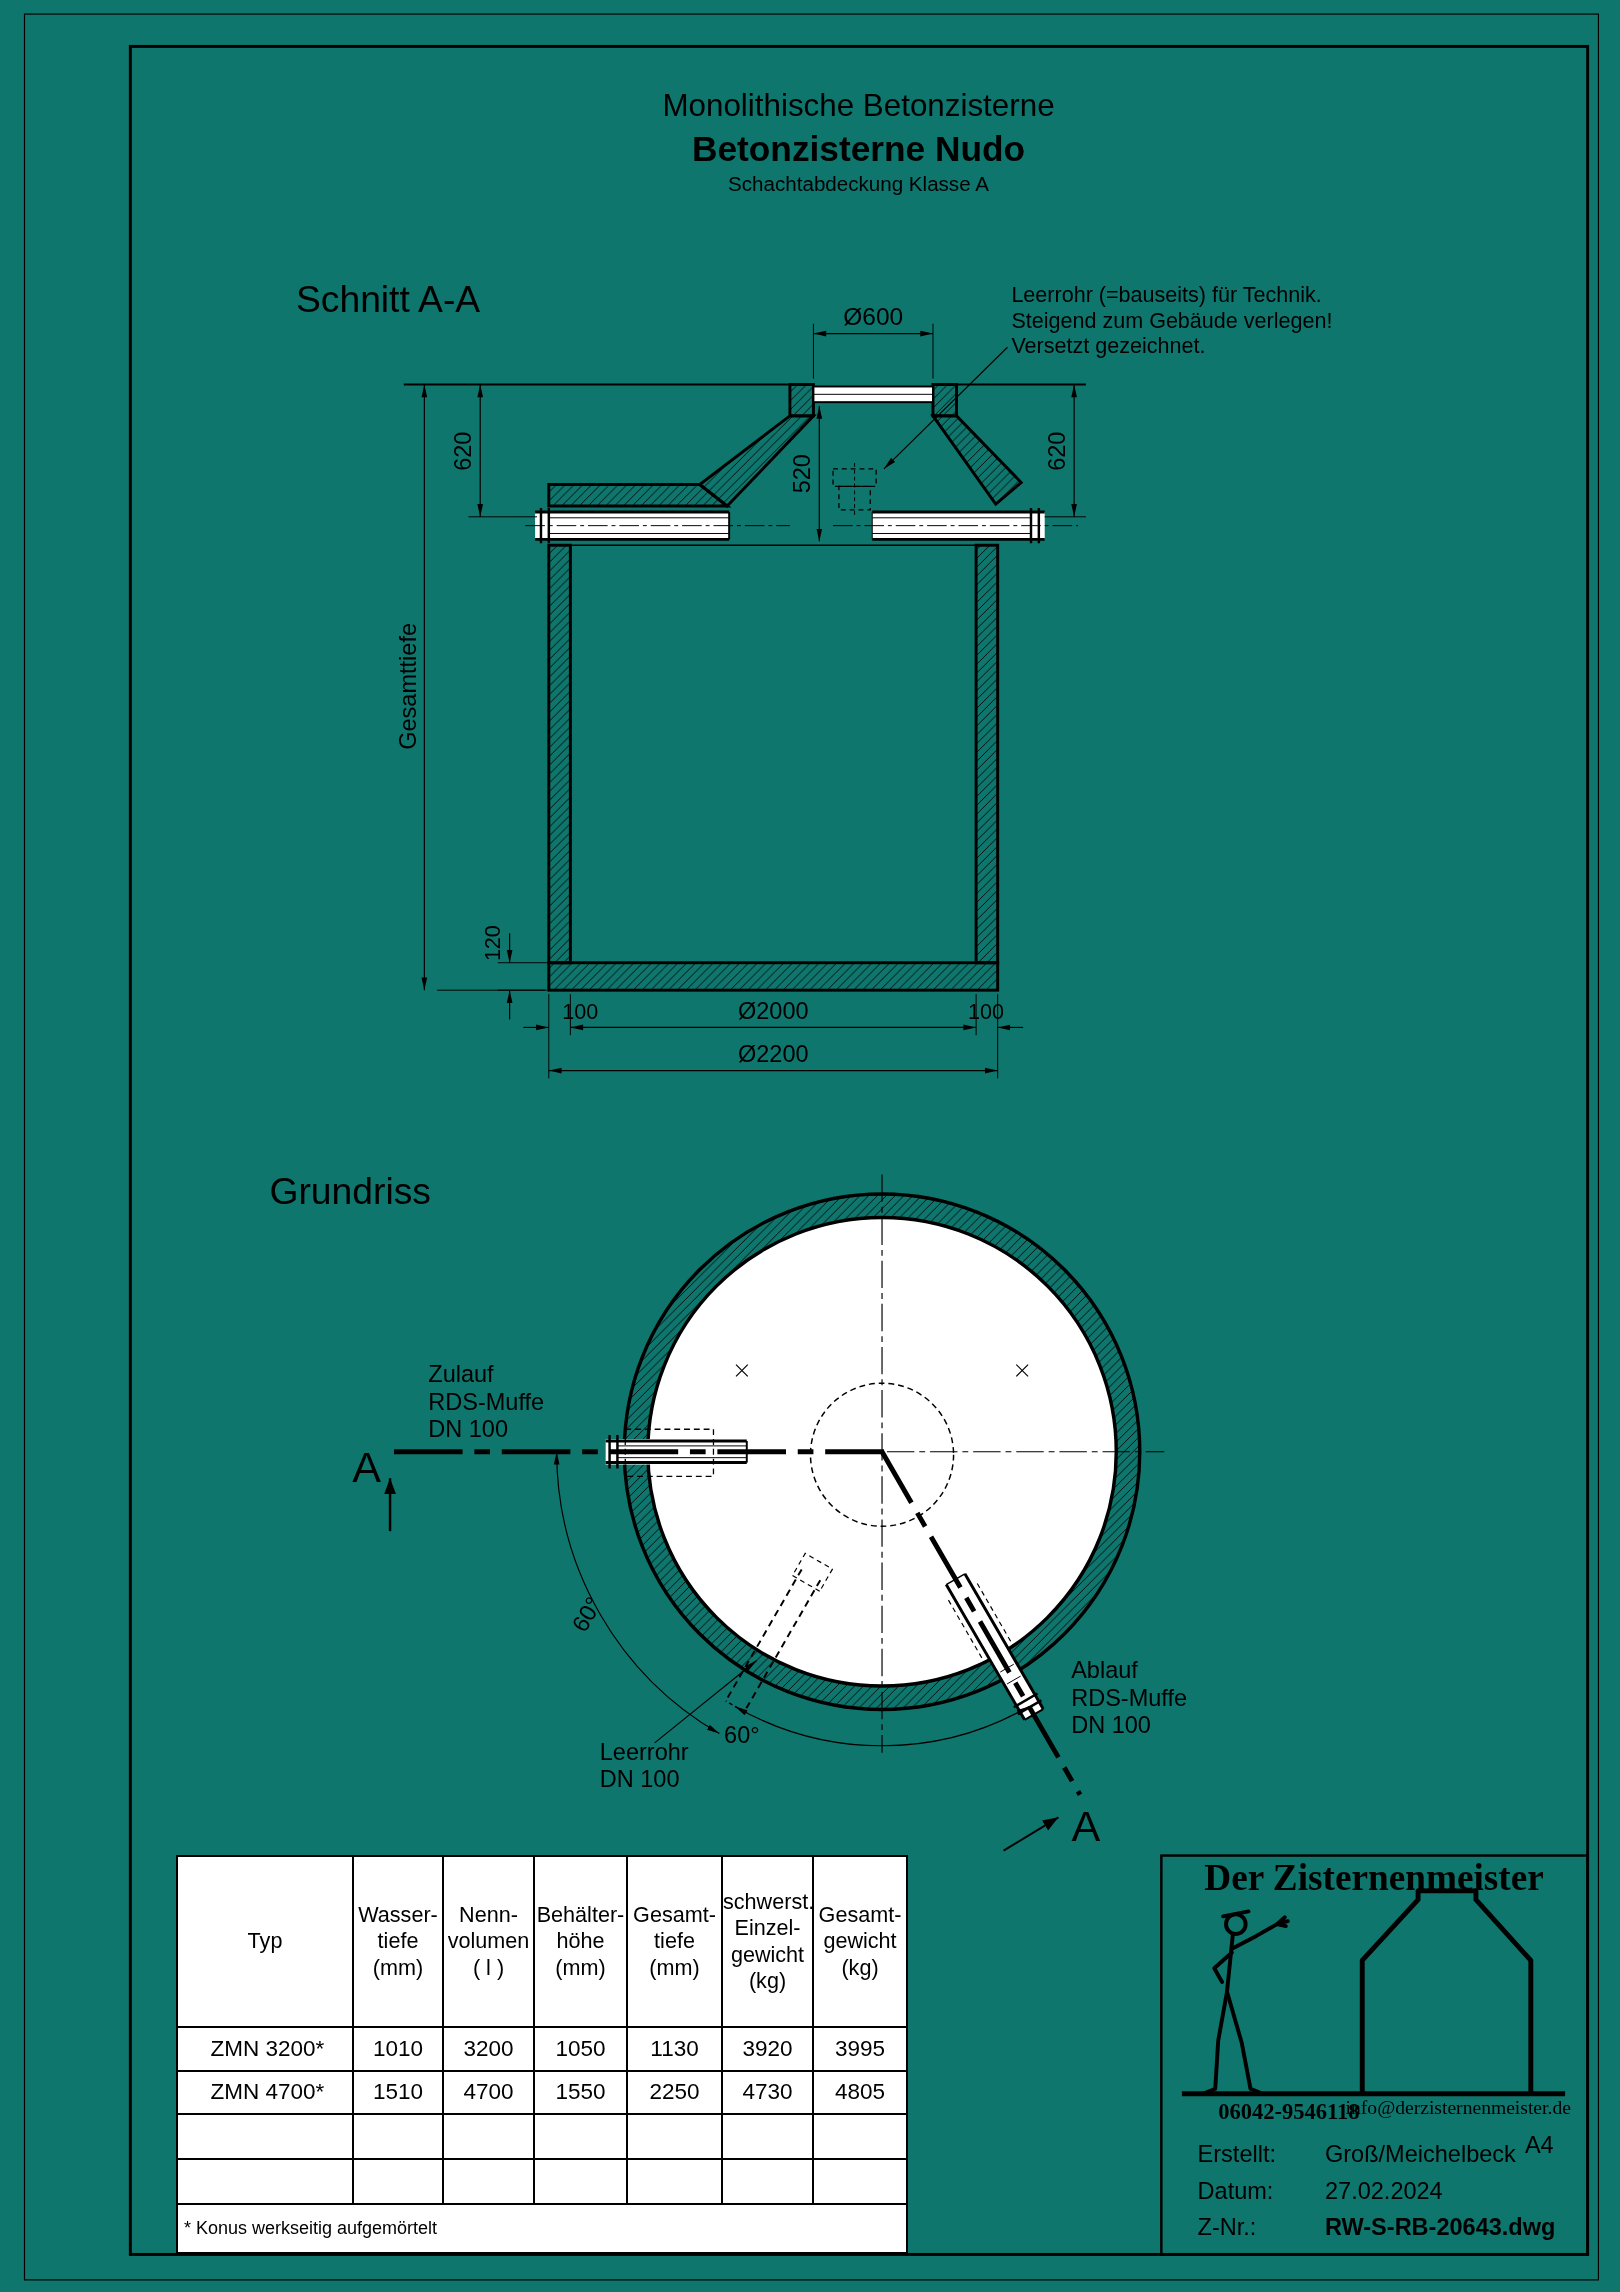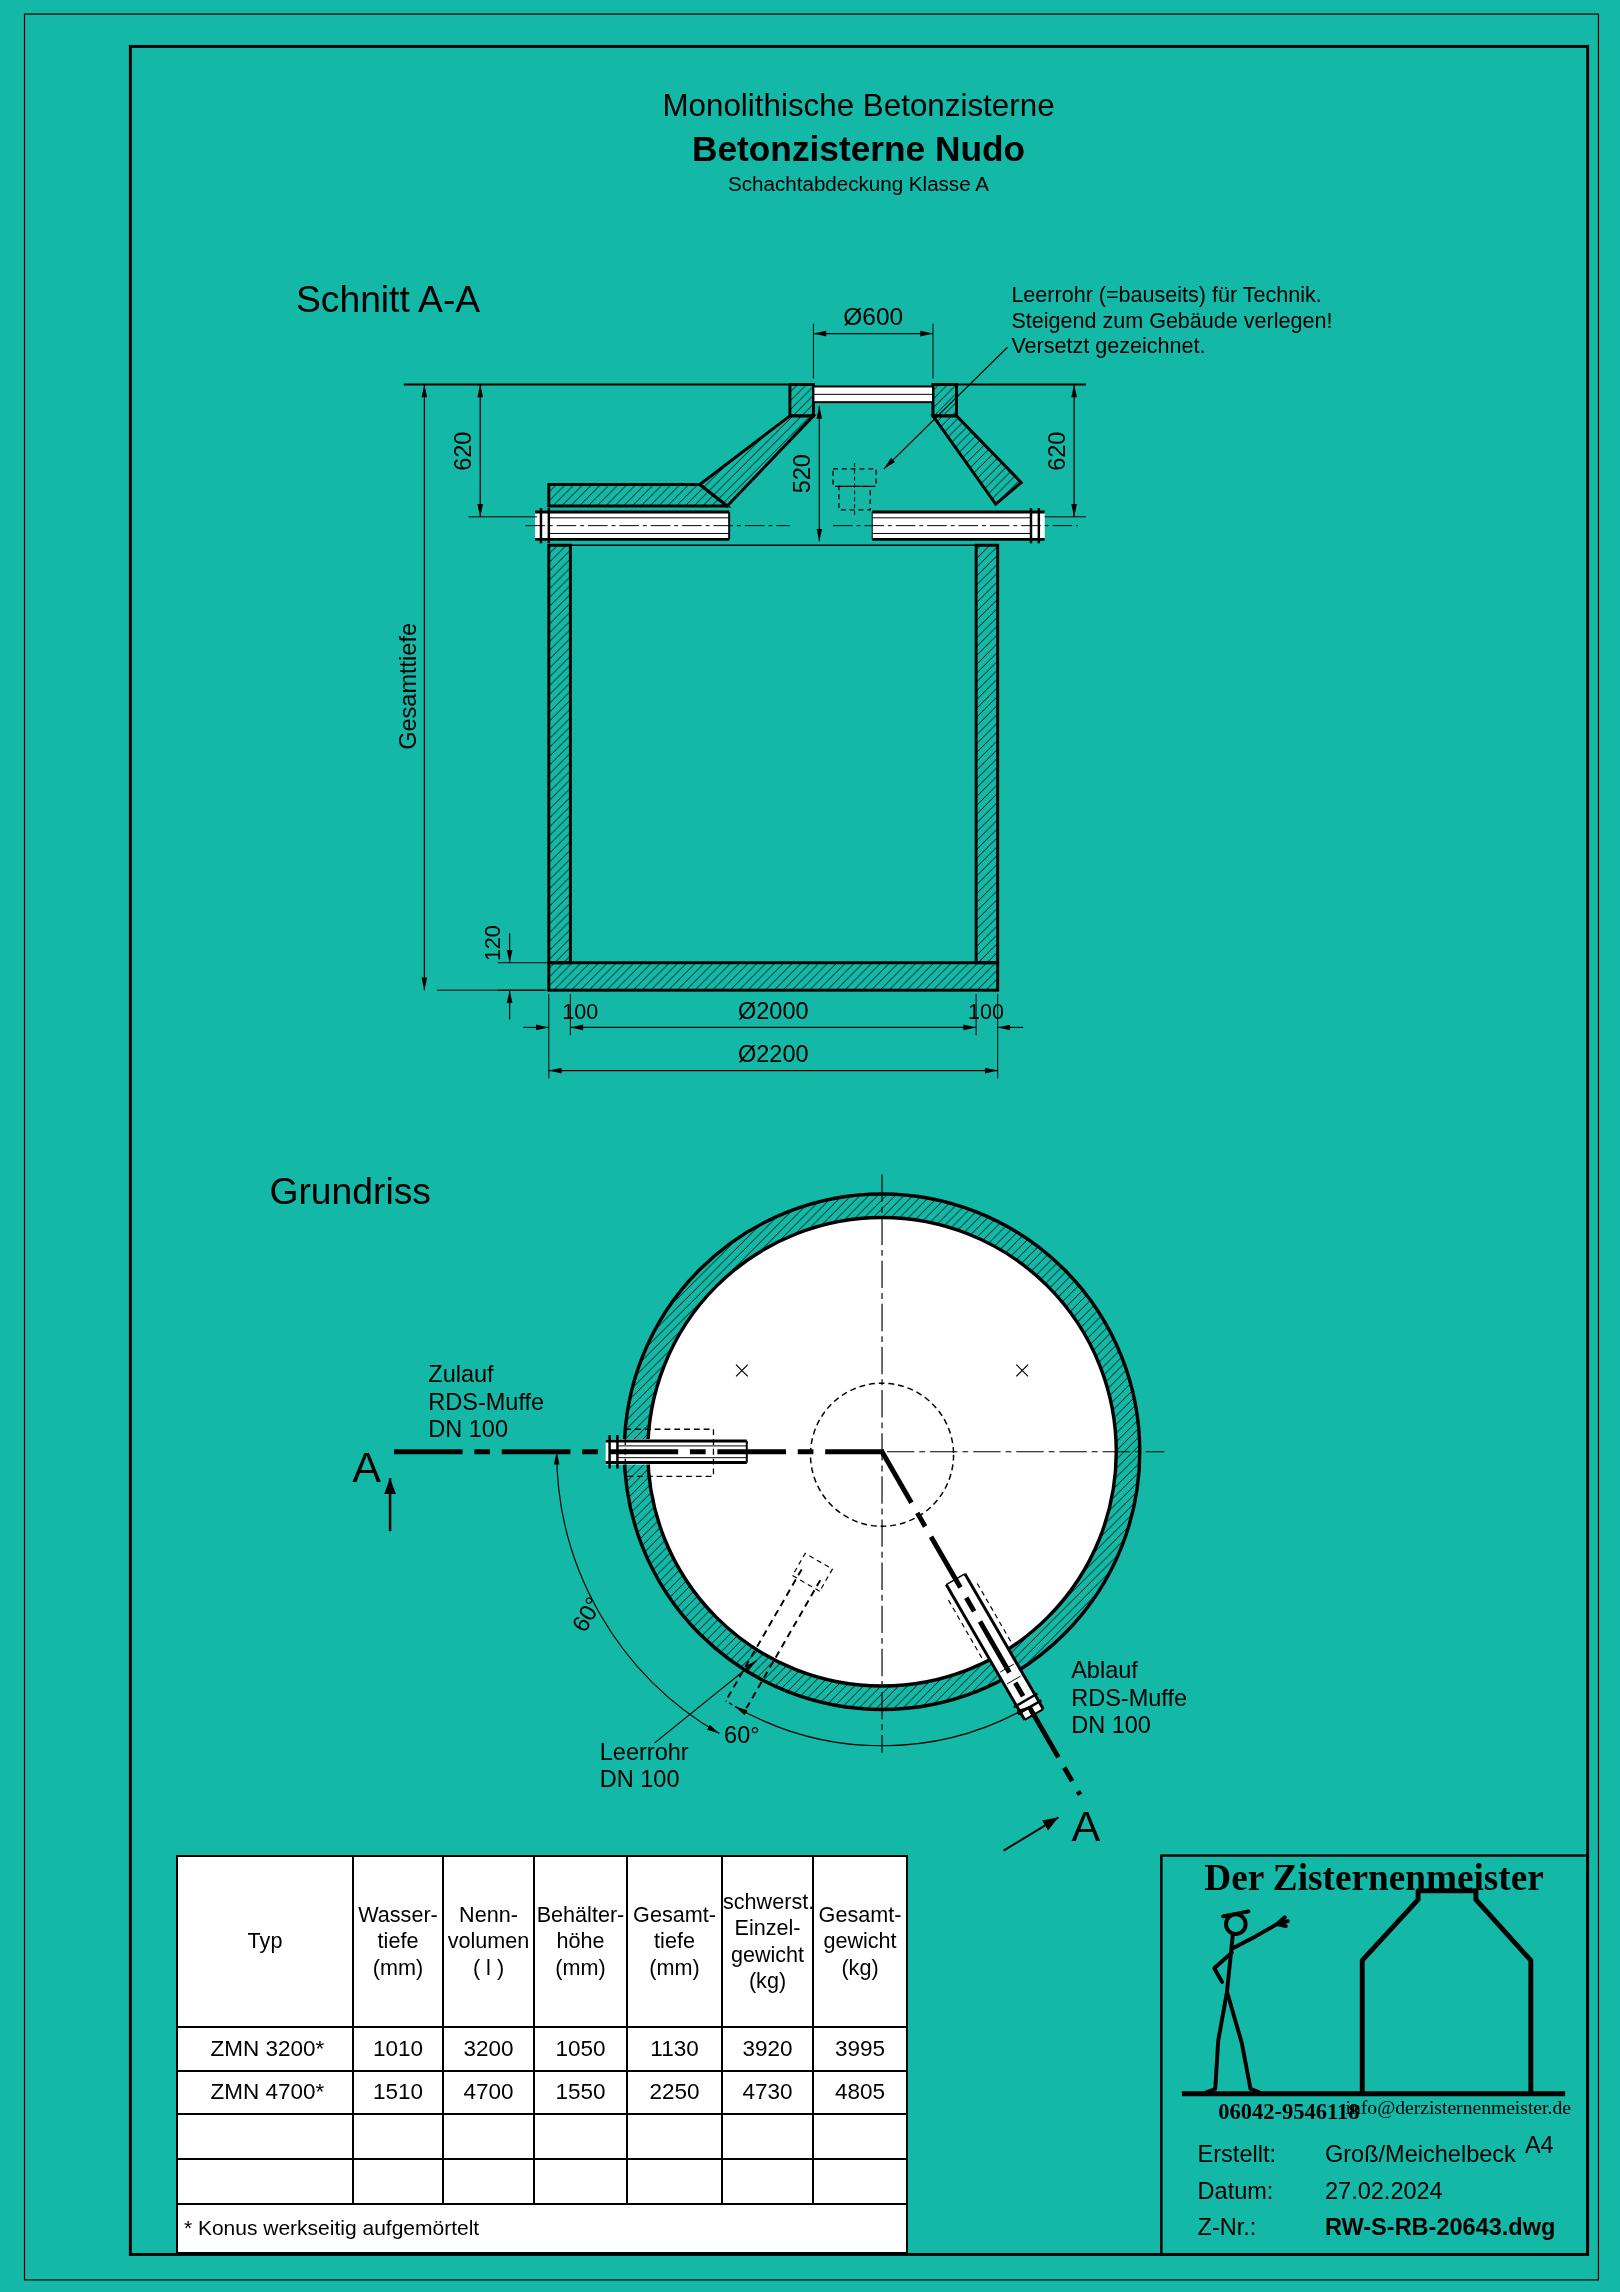--- a/index.html
+++ b/index.html
@@ -1,31 +1,31 @@
 <!DOCTYPE html>
 <html><head>
 <meta charset="utf-8">
 <style>
   html,body{margin:0;padding:0;background:#e8e8e8;}
-  .page{position:relative;width:1620px;height:2293px;background:#14b8a6;overflow:hidden;
+  .page{position:relative;width:1620px;height:2293px;background:#0f766e;overflow:hidden;
         font-family:"Liberation Sans",sans-serif;}
   .page svg{position:absolute;left:0;top:0;}
   text{fill:#000;font-family:"Liberation Sans",sans-serif;}
   .serif{font-family:"Liberation Serif",serif;}
   
   table.spec{position:absolute;left:176px;top:1855px;width:731px;height:399px;
              border-collapse:collapse;table-layout:fixed;background:#fff;}
   table.spec td{border:2px solid #000;padding:0;margin:0;color:#000;
                 font-size:22.5px;text-align:center;vertical-align:middle;overflow:hidden;}
   table.spec{border:2.9px solid #000;}
   table.spec tr.hdr td{height:120px;font-size:21.6px;line-height:26.5px;}
   table.spec tr.data td{height:29px;font-size:22.5px;}
   table.spec tr.data td.typ{text-align:center;padding-left:4.9px;}
   table.spec tr.empty td{height:30px;}
-  table.spec tr.foot td{height:33px;font-size:21px;text-align:left;padding-left:5.9px;margin-left:42px;}
+  table.spec tr.foot td{height:33px;font-size:18px;text-align:left;padding-left:5.9px;margin-left:42px;}
 </style>
 </head>
 <body>
 
 <div class="page">
 
 <svg width="1620" height="2293" viewBox="0 0 1653 2339">
   <defs>
     <pattern id="h" width="9" height="9" patternUnits="userSpaceOnUse">
       <path d="M-2,2 L2,-2 M-2,11 L11,-2 M7,11 L11,7" stroke="#000" stroke-width="0.9"></path>

